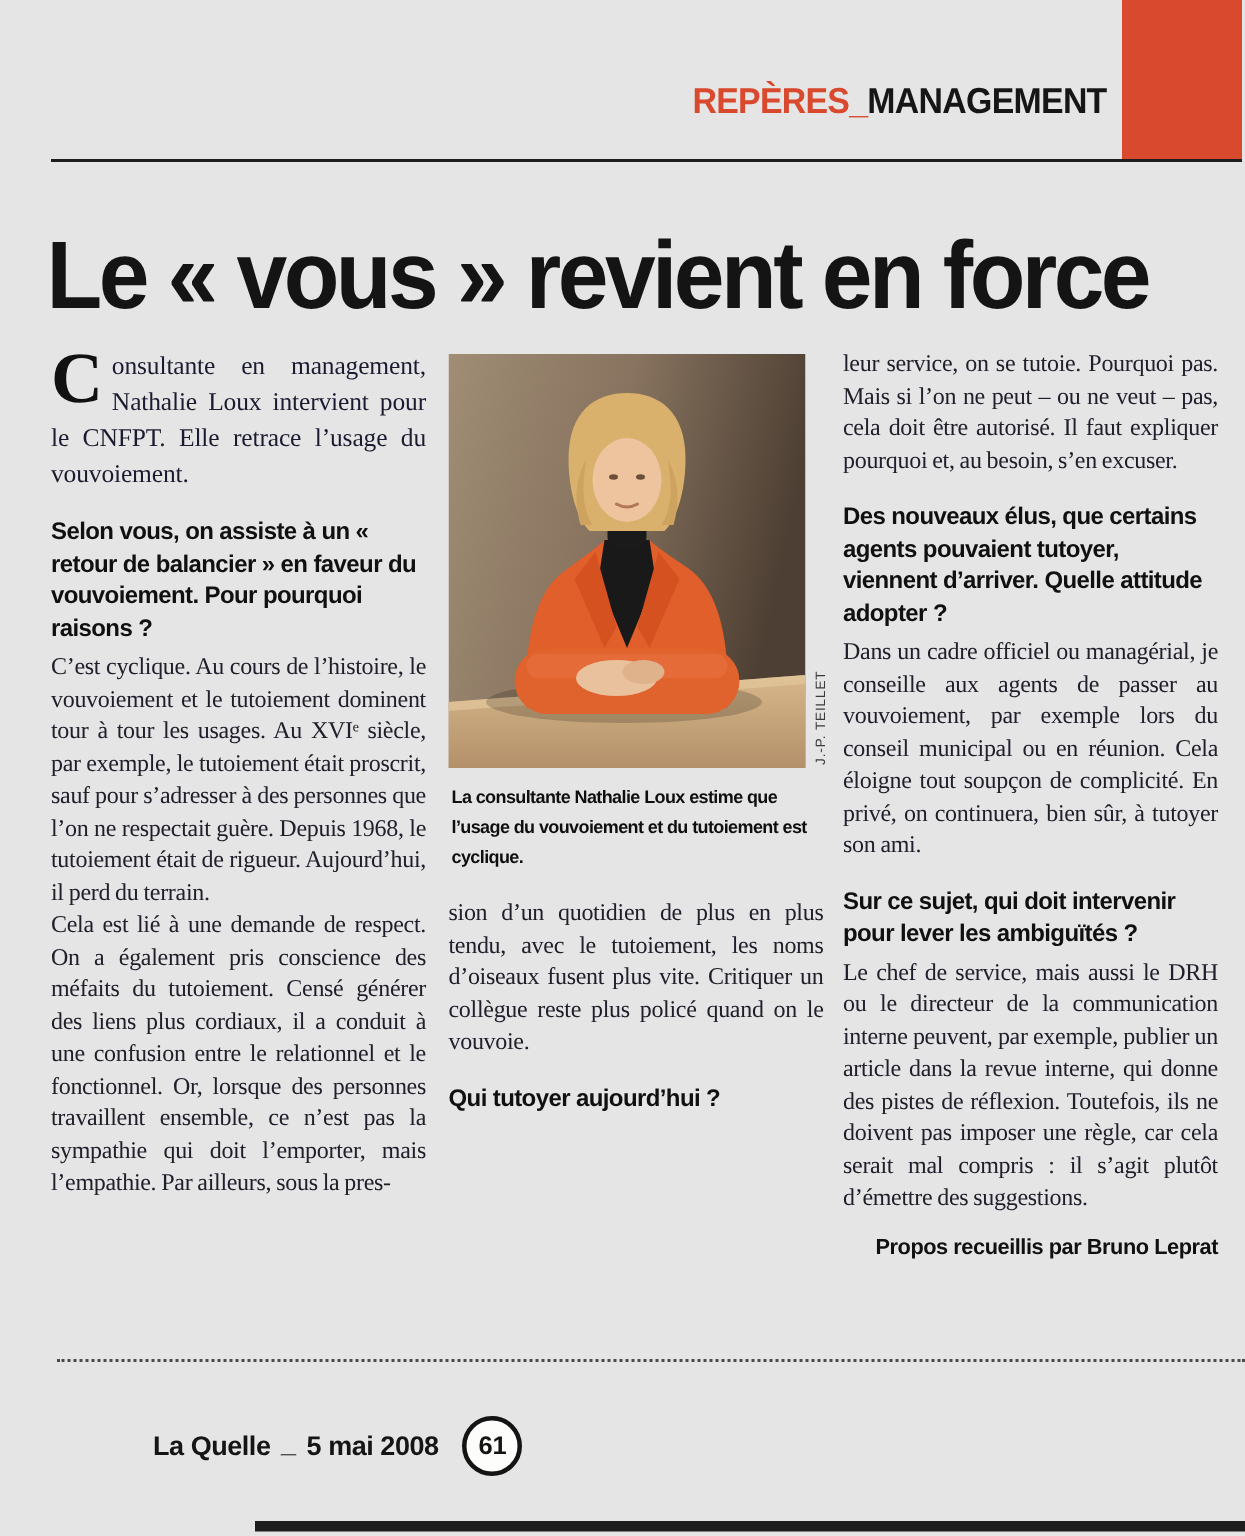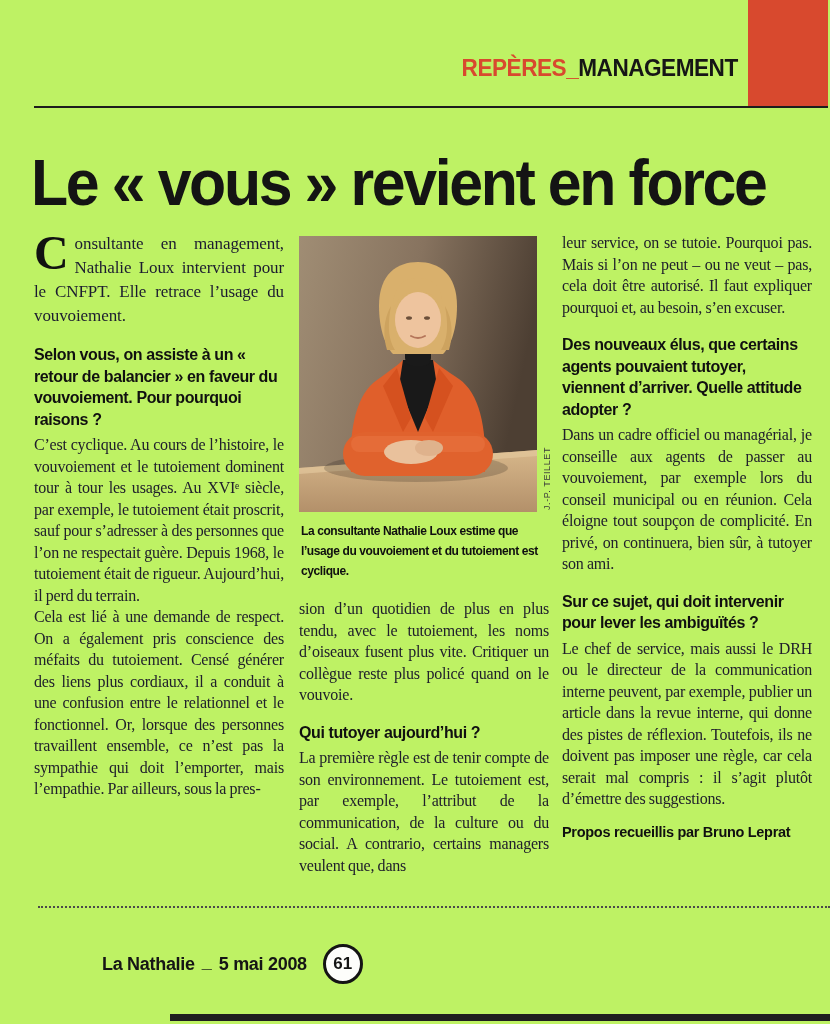--- a/index.html
+++ b/index.html
@@ -4,21 +4,21 @@
 <style>
   html,body{margin:0;padding:0;}
   body{
     width:830px;height:1024px;
     background:#ffffff;
     font-family:"Liberation Sans",sans-serif;
     -webkit-font-smoothing:antialiased;
   }
   .page{
     position:relative;width:830px;height:1024px;
-    background:#bef264;overflow:hidden;color:#1c1c1c;
+    background:#e5e5e5;overflow:hidden;color:#1c1c1c;
   }
 
   
   .red-corner{
     position:absolute;left:748px;top:0;width:80px;height:106px;
     background:#d8492e;
   }
   .kicker{
     position:absolute;top:54px;right:92px;
     font-weight:bold;font-size:24px;letter-spacing:-0.5px;
@@ -82,21 +82,21 @@
   }
   .caption{
     position:absolute;left:301px;top:521px;width:240px;
     font-size:12px;font-weight:bold;line-height:20px;
     letter-spacing:-0.4px;color:#0f0f0f;
   }
   .col-middle-text{position:absolute;left:299px;top:598px;width:250px;}
 
   
   .byline{
-    font-size:14.5px;font-weight:bold;text-align:left;
+    font-size:14.5px;font-weight:bold;text-align:right;
     letter-spacing:-0.3px;margin-top:14px;color:#101010;
   }
 
   
   .dotted-rule{
     position:absolute;left:38px;top:906px;width:792px;height:0;
     border-top:2px dotted #4a4a4a;
   }
   .footer{
     position:absolute;left:102px;top:944px;
@@ -186,35 +186,34 @@
       <ellipse cx="128" cy="82" rx="3" ry="1.8" fill="#6b4f3a"></ellipse>
       <path d="M112,100 Q119,104 126,100" stroke="#b5765a" stroke-width="2" fill="none" stroke-linecap="round"></path>
     </svg>
     <div class="photo-credit">J.-P. TEILLET</div>
   </div>
   <div class="caption">La consultante Nathalie Loux estime que l’usage du vouvoiement et du tutoiement est cyclique.</div>
 
   <div class="col col-middle-text">
     <p class="a flow-start">sion d’un quotidien de plus en plus tendu, avec le tutoiement, les noms d’oiseaux fusent plus vite. Critiquer un collègue reste plus policé quand on le vouvoie.</p>
     <p class="q">Qui tutoyer aujourd’hui ?</p>
-    <p class="a">La première règle est de tenir compte de son environnement. Le tutoiement est, par exemple, l’attribut de la communication, de la culture ou du social. A contrario, certains managers veulent que, dans</p>
   </div>
 
   <div class="col col-right">
     <p class="a flow-start">leur service, on se tutoie. Pourquoi pas. Mais si l’on ne peut – ou ne veut – pas, cela doit être autorisé. Il faut expliquer pourquoi et, au besoin, s’en excuser.</p>
     <p class="q">Des nouveaux élus, que certains agents pouvaient tutoyer, viennent d’arriver. Quelle attitude adopter ?</p>
     <p class="a">Dans un cadre officiel ou managérial, je conseille aux agents de passer au vouvoiement, par exemple lors du conseil municipal ou en réunion. Cela éloigne tout soupçon de complicité. En privé, on continuera, bien sûr, à tutoyer son ami.</p>
     <p class="q">Sur ce sujet, qui doit intervenir pour lever les ambiguïtés ?</p>
     <p class="a">Le chef de service, mais aussi le DRH ou le directeur de la communication interne peuvent, par exemple, publier un article dans la revue interne, qui donne des pistes de réflexion. Toutefois, ils ne doivent pas imposer une règle, car cela serait mal compris : il s’agit plutôt d’émettre des suggestions.</p>
     <p class="byline">Propos recueillis par Bruno Leprat</p>
   </div>
 
   <div class="dotted-rule"></div>
   <div class="footer">
-    <span class="brand">La Nathalie</span>
+    <span class="brand">La Quelle</span>
     <span class="fsep">_</span>
     <span class="fdate">5 mai 2008</span>
     <span class="page-badge">61</span>
   </div>
 
   <div class="bottom-bar"></div>
 
 </div>
 
 </body></html>

